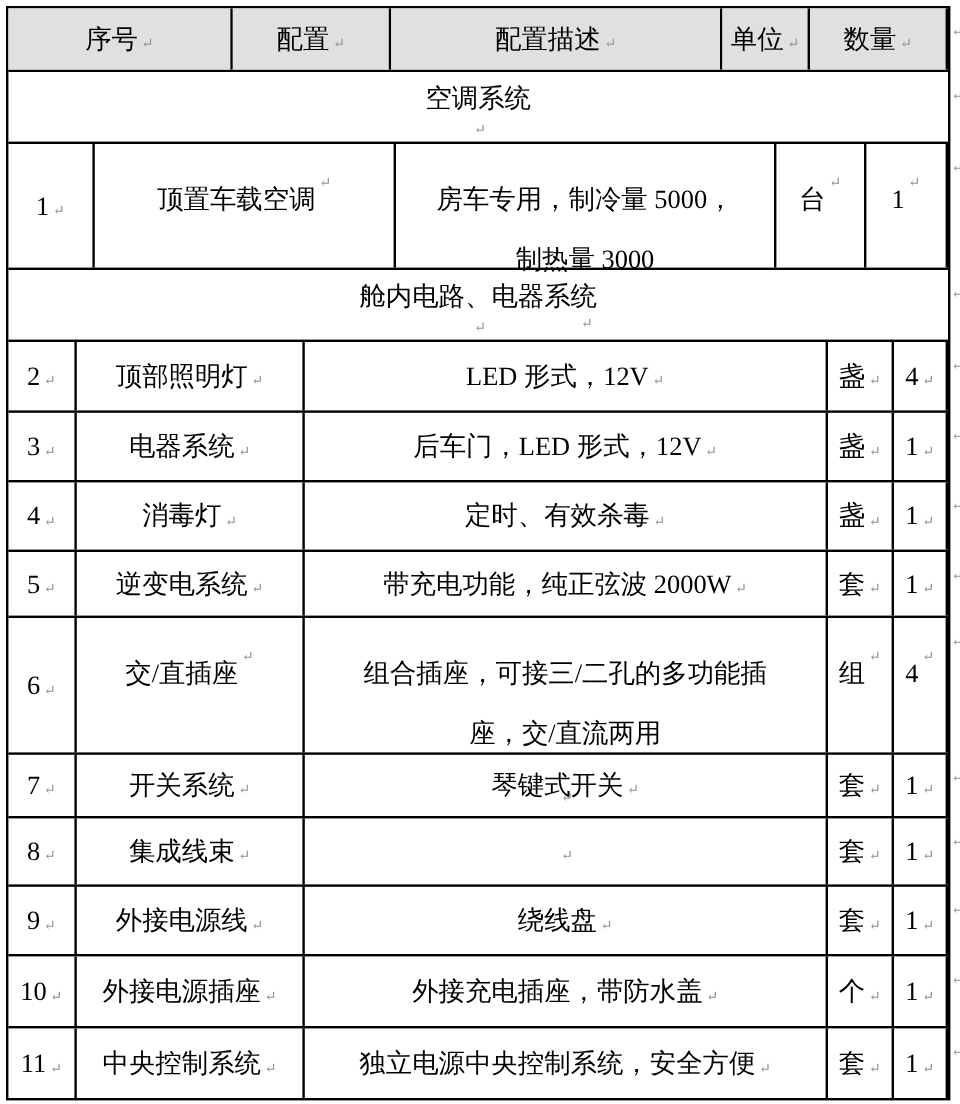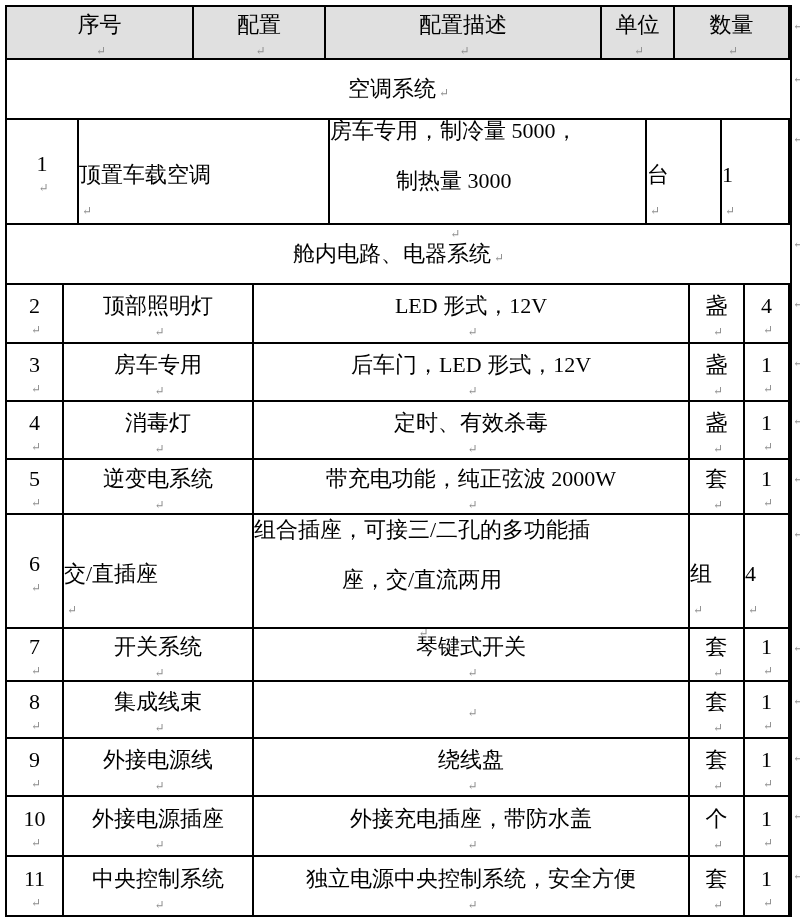--- a/index.html
+++ b/index.html
@@ -9,31 +9,31 @@
   }
   .tbl {
     position:absolute; left:5px; top:5px; width:787px;
     border:2px solid #000; box-sizing:border-box; background:#fff;
   }
   .row { display:flex; position:relative; border-bottom:2px solid #000; box-sizing:border-box; }
   .row:last-child { border-bottom:none; }
   .cell {
     display:flex; align-items:center; justify-content:center;
     border-right:2px solid #000; box-sizing:border-box;
-    text-align:center; font-size:22px; overflow:visible;flex-direction:column;
+    text-align:center; font-size:22px; overflow:visible;
   }
   .cell:last-child { border-right:none; }
   .hdr .cell { background:#e0e0e0; }
   
   .hdr .c1{width:187px} .hdr .c2{width:132px} .hdr .c3{width:276px} .hdr .c4{width:73px} .hdr .c5{flex:1}
   
   .cols-a .c1{width:72px} .cols-a .c2{width:251px} .cols-a .c3{width:317px} .cols-a .c4{width:75px} .cols-a .c5{flex:1}
   
   .cols-b .c1{width:57px} .cols-b .c2{width:190px} .cols-b .c3{width:436px} .cols-b .c4{width:55px} .cols-b .c5{flex:1}
-  .section-cell { width:100%; display:flex; align-items:center; justify-content:center; font-size:22px; }
+  .section-cell { width:100%; display:flex; align-items:center; justify-content:center; font-size:22px;flex-direction:column; }
   
   .tall .cell { align-items:flex-start; padding-top:21px; line-height:50px; }
   .tall .cell.no { align-items:center; padding-top:0; line-height:normal; }
   .mlines span { display:block; line-height:50px; }
   .pm { font-size:12px; color:#8f8f8f; margin-left:3px; position:relative; top:4px; line-height:normal; }
   .mlines .pm { display:inline; position:relative; top:0; }
   .rmark { position:absolute; right:-13px; top:12px; font-size:12px; color:#8f8f8f; line-height:normal; }
 </style>
 </head>
 <body>
@@ -129,21 +129,21 @@
       </div>
     <span class="rmark">↵</span>
   </div>
 
   <div class="row cols-b" style="height:58px">
     <div class="cell c1 no">
         <span>3</span>
         <span class="pm">↵</span>
       </div>
     <div class="cell c2">
-        <span>房车专用</span>
+        <span>电器系统</span>
         <span class="pm">↵</span>
       </div>
     <div class="cell c3">
         <span>后车门，LED 形式，12V</span>
         <span class="pm">↵</span>
       </div>
     <div class="cell c4">
         <span>盏</span>
         <span class="pm">↵</span>
       </div>

